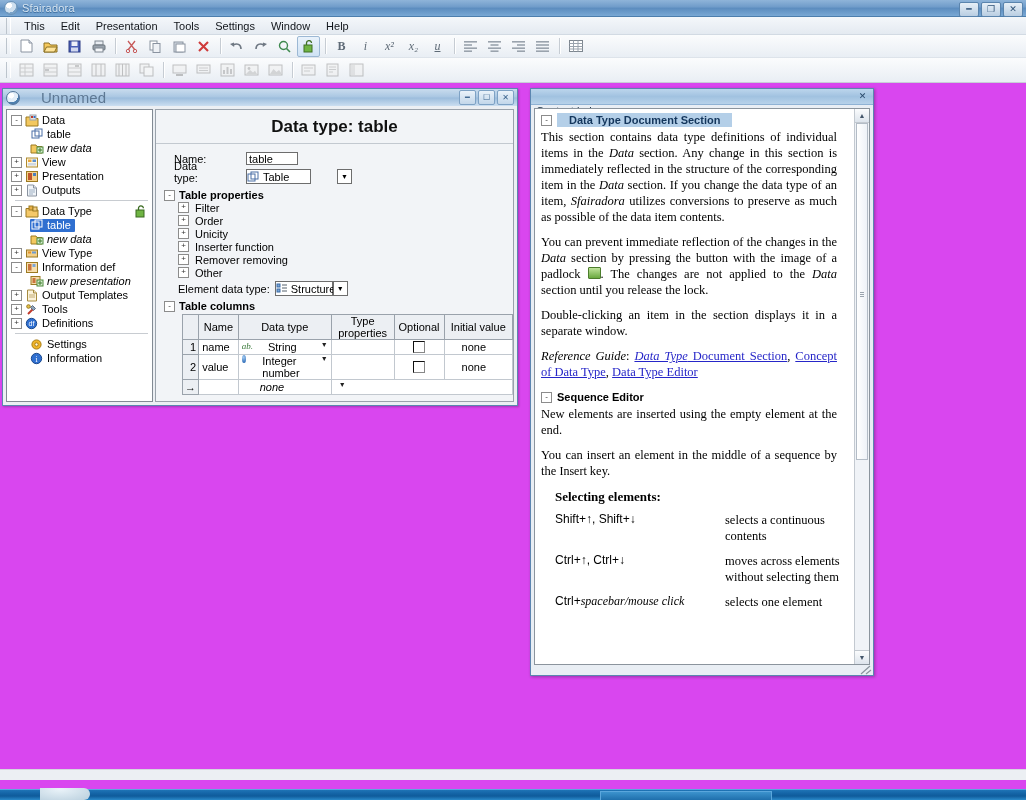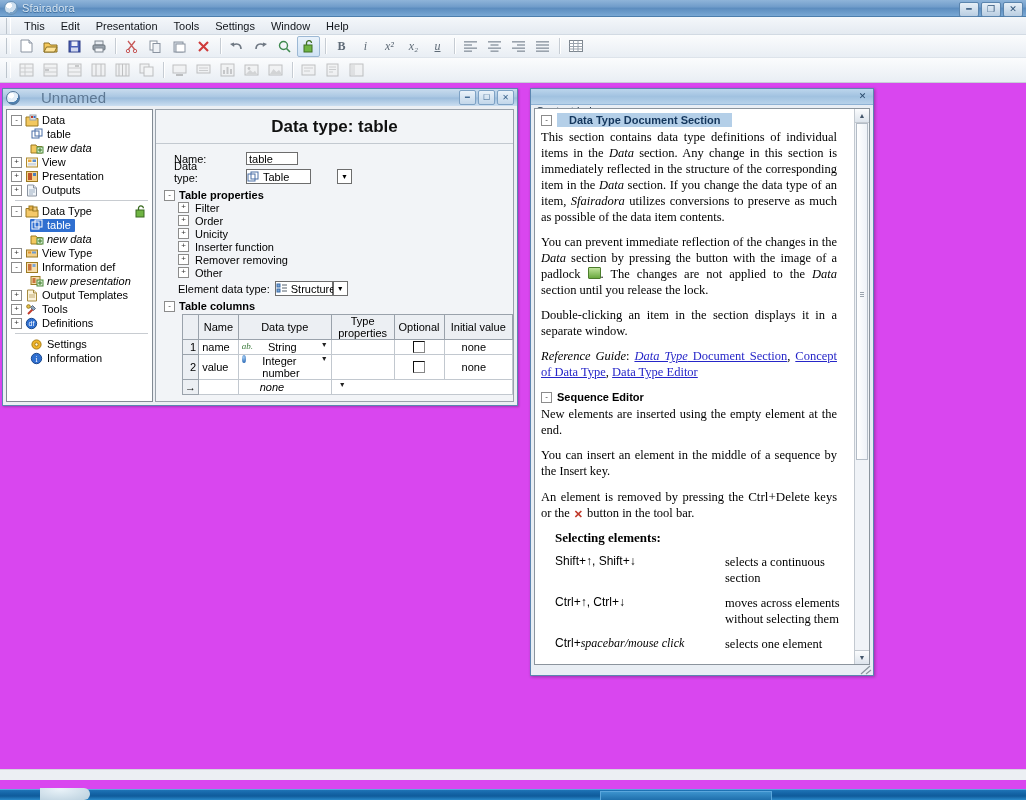--- a/index.html
+++ b/index.html
@@ -831,27 +831,26 @@
           <div class="h-sec" style="margin-top:10px;">
             <span class="exp">-</span>
             <span class="t">Sequence Editor</span>
           </div>
 
 
           <p class="indent">New elements are inserted using the empty element at the end.</p>
 
           <p class="indent"><span>You can insert an element in the middle of a sequence by the </span><span class="sans">Insert</span><span> key.</span></p>
 
-          <p class="indent"><span>An element is removed by pressing the </span><span class="sans" style="font-size:13px;">Ctrl+Delete</span><span> keys or the </span><span class="redx">✕</span><span> button in the tool bar.</span></p>
 
           <div class="sub-h">Selecting elements:</div>
 
           <div class="kt">
             <div class="k">Shift+↑, Shift+↓</div>
-            <div class="v">selects a continuous section</div>
+            <div class="v">selects a continuous contents</div>
           </div>
           <div class="kt">
             <div class="k">Ctrl+↑, Ctrl+↓</div>
             <div class="v">moves across elements without selecting them</div>
           </div>
           <div class="kt">
             <div class="k"><span>Ctrl+</span><span class="ital" style="font-family:'Liberation Serif',serif">spacebar/mouse click</span></div>
             <div class="v">selects one element</div>
           </div>
 

